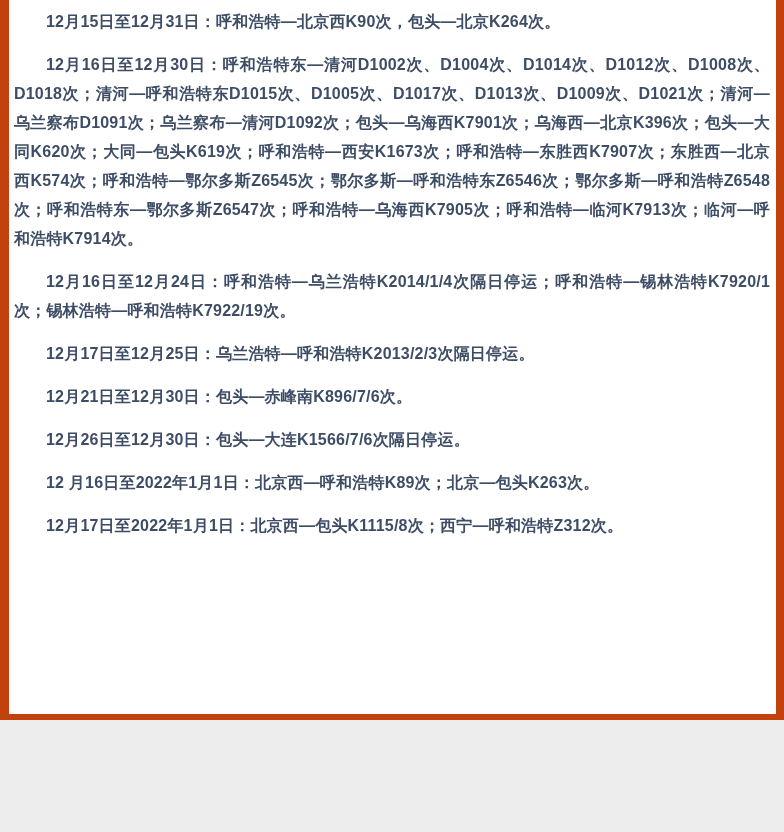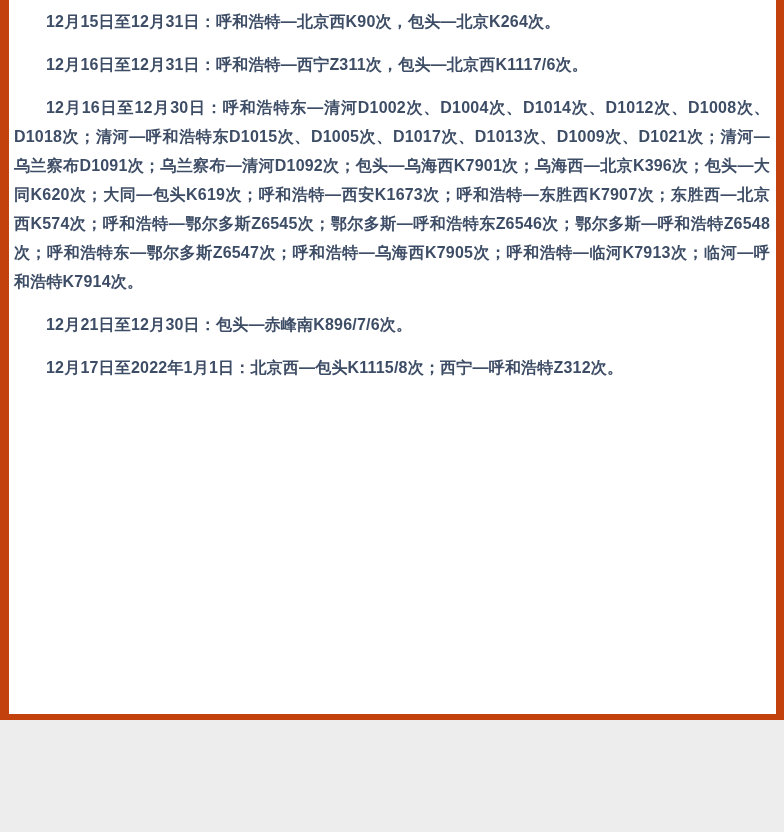--- a/index.html
+++ b/index.html
@@ -44,32 +44,35 @@
 </style>
 </head>
 <body>
 
 <div class="page">
   <div class="sheet">
     <div class="content">
 
       <p><span>12月15日至12月31日：</span><span>呼和浩特—北京西K90次，包头—北京K264次。</span></p>
 
-      <p><span>12月16日至12月31日：</span><span>呼和浩特—西宁Z311次，包头—北京西K1117/6次。</span></p>
 
       <p><span>12月16日至12月30日：</span><span>呼和浩特东—清河D1002次、D1004次、D1014次、D1012次、D1008次、D1018次；清河—呼和浩特东D1015次、D1005次、D1017次、D1013次、D1009次、D1021次；清河—乌兰察布D1091次；乌兰察布—清河D1092次；包头—乌海西K7901次；乌海西—北京K396次；包头—大同K620次；大同—包头K619次；呼和浩特—西安K1673次；呼和浩特—东胜西K7907次；东胜西—北京西K574次；呼和浩特—鄂尔多斯Z6545次；鄂尔多斯—呼和浩特东Z6546次；鄂尔多斯—呼和浩特Z6548次；呼和浩特东—鄂尔多斯Z6547次；呼和浩特—乌海西K7905次；呼和浩特—临河K7913次；临河—呼和浩特K7914次。</span></p>
 
+      <p><span>12月16日至12月24日：</span><span>呼和浩特—乌兰浩特K2014/1/4次隔日停运；呼和浩特—锡林浩特K7920/1次；锡林浩特—呼和浩特K7922/19次。</span></p>
 
+      <p><span>12月17日至12月25日：</span><span>乌兰浩特—呼和浩特K2013/2/3次隔日停运。</span></p>
 
 
 
       <p><span>12月21日至12月30日：</span><span>包头—赤峰南K896/7/6次。</span></p>
 
+      <p><span>12月26日至12月30日：</span><span>包头—大连K1566/7/6次隔日停运。</span></p>
 
 
+      <p><span>12 月16日至2022年1月1日：</span><span>北京西—呼和浩特K89次；北京—包头K263次。</span></p>
 
       <p><span>12月17日至2022年1月1日：</span><span>北京西—包头K1115/8次；西宁—呼和浩特Z312次。</span></p>
 
 
       <p></p>
 
     </div>
   </div>
 </div>
 

